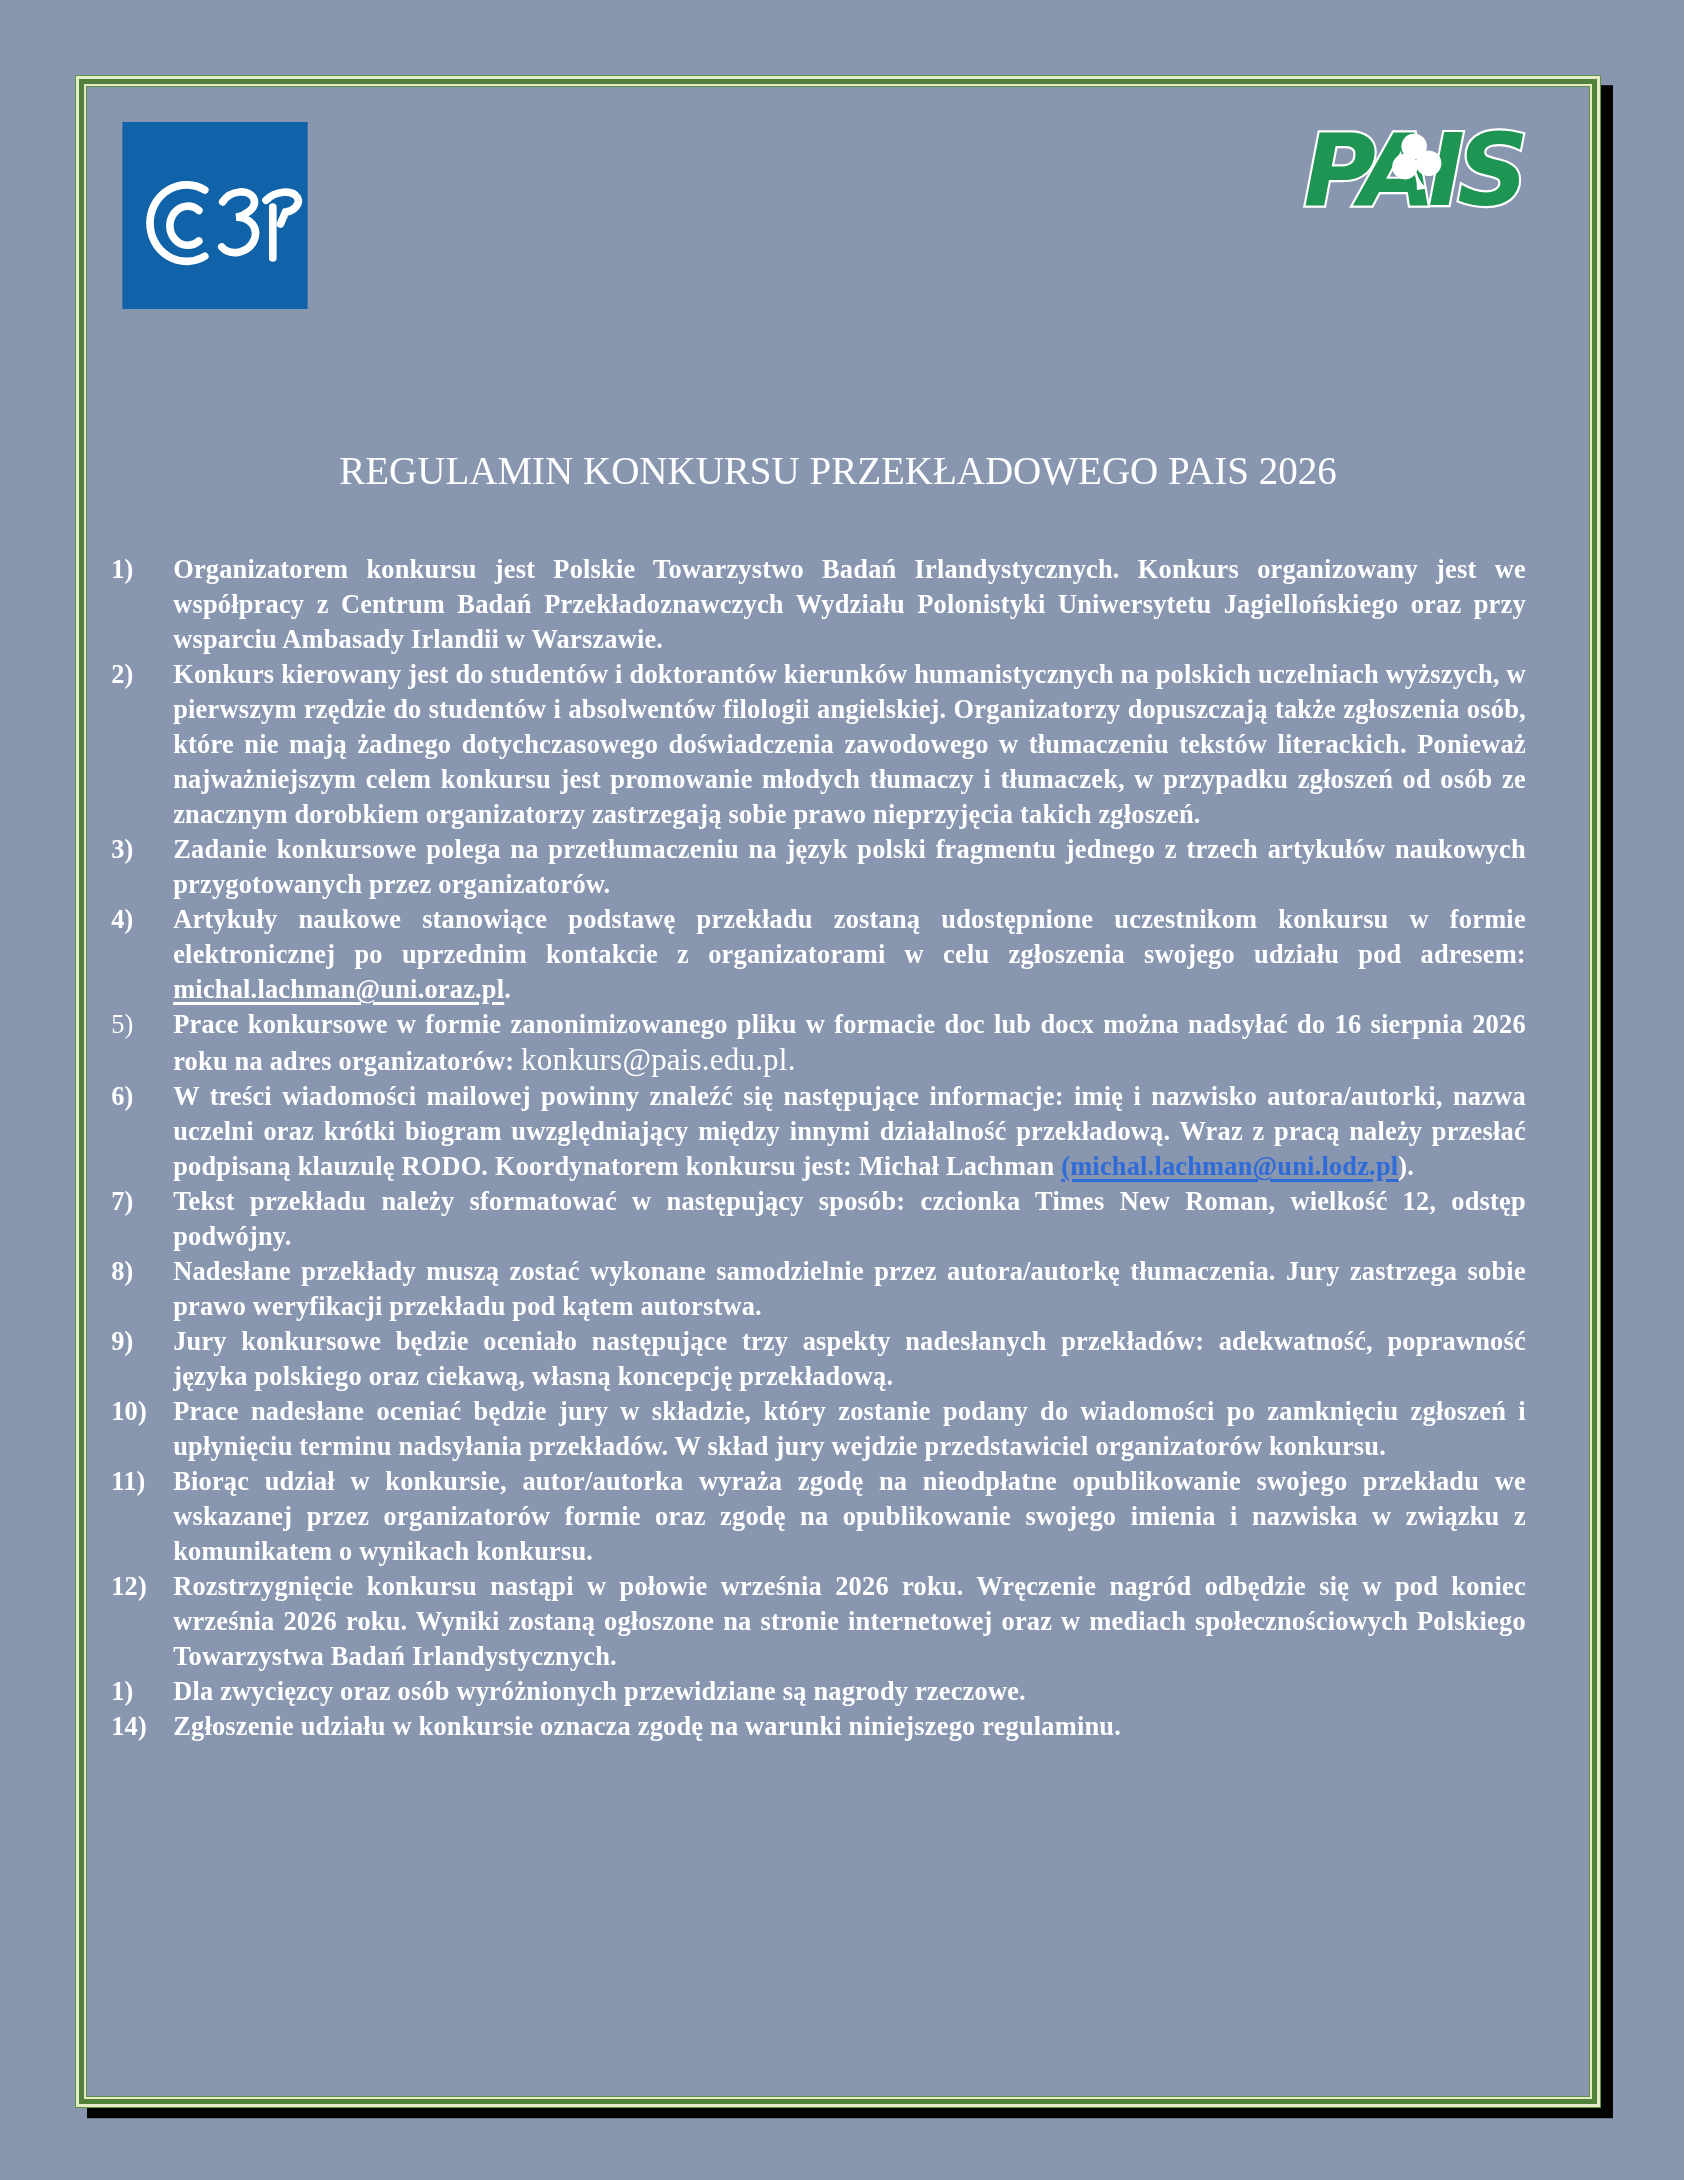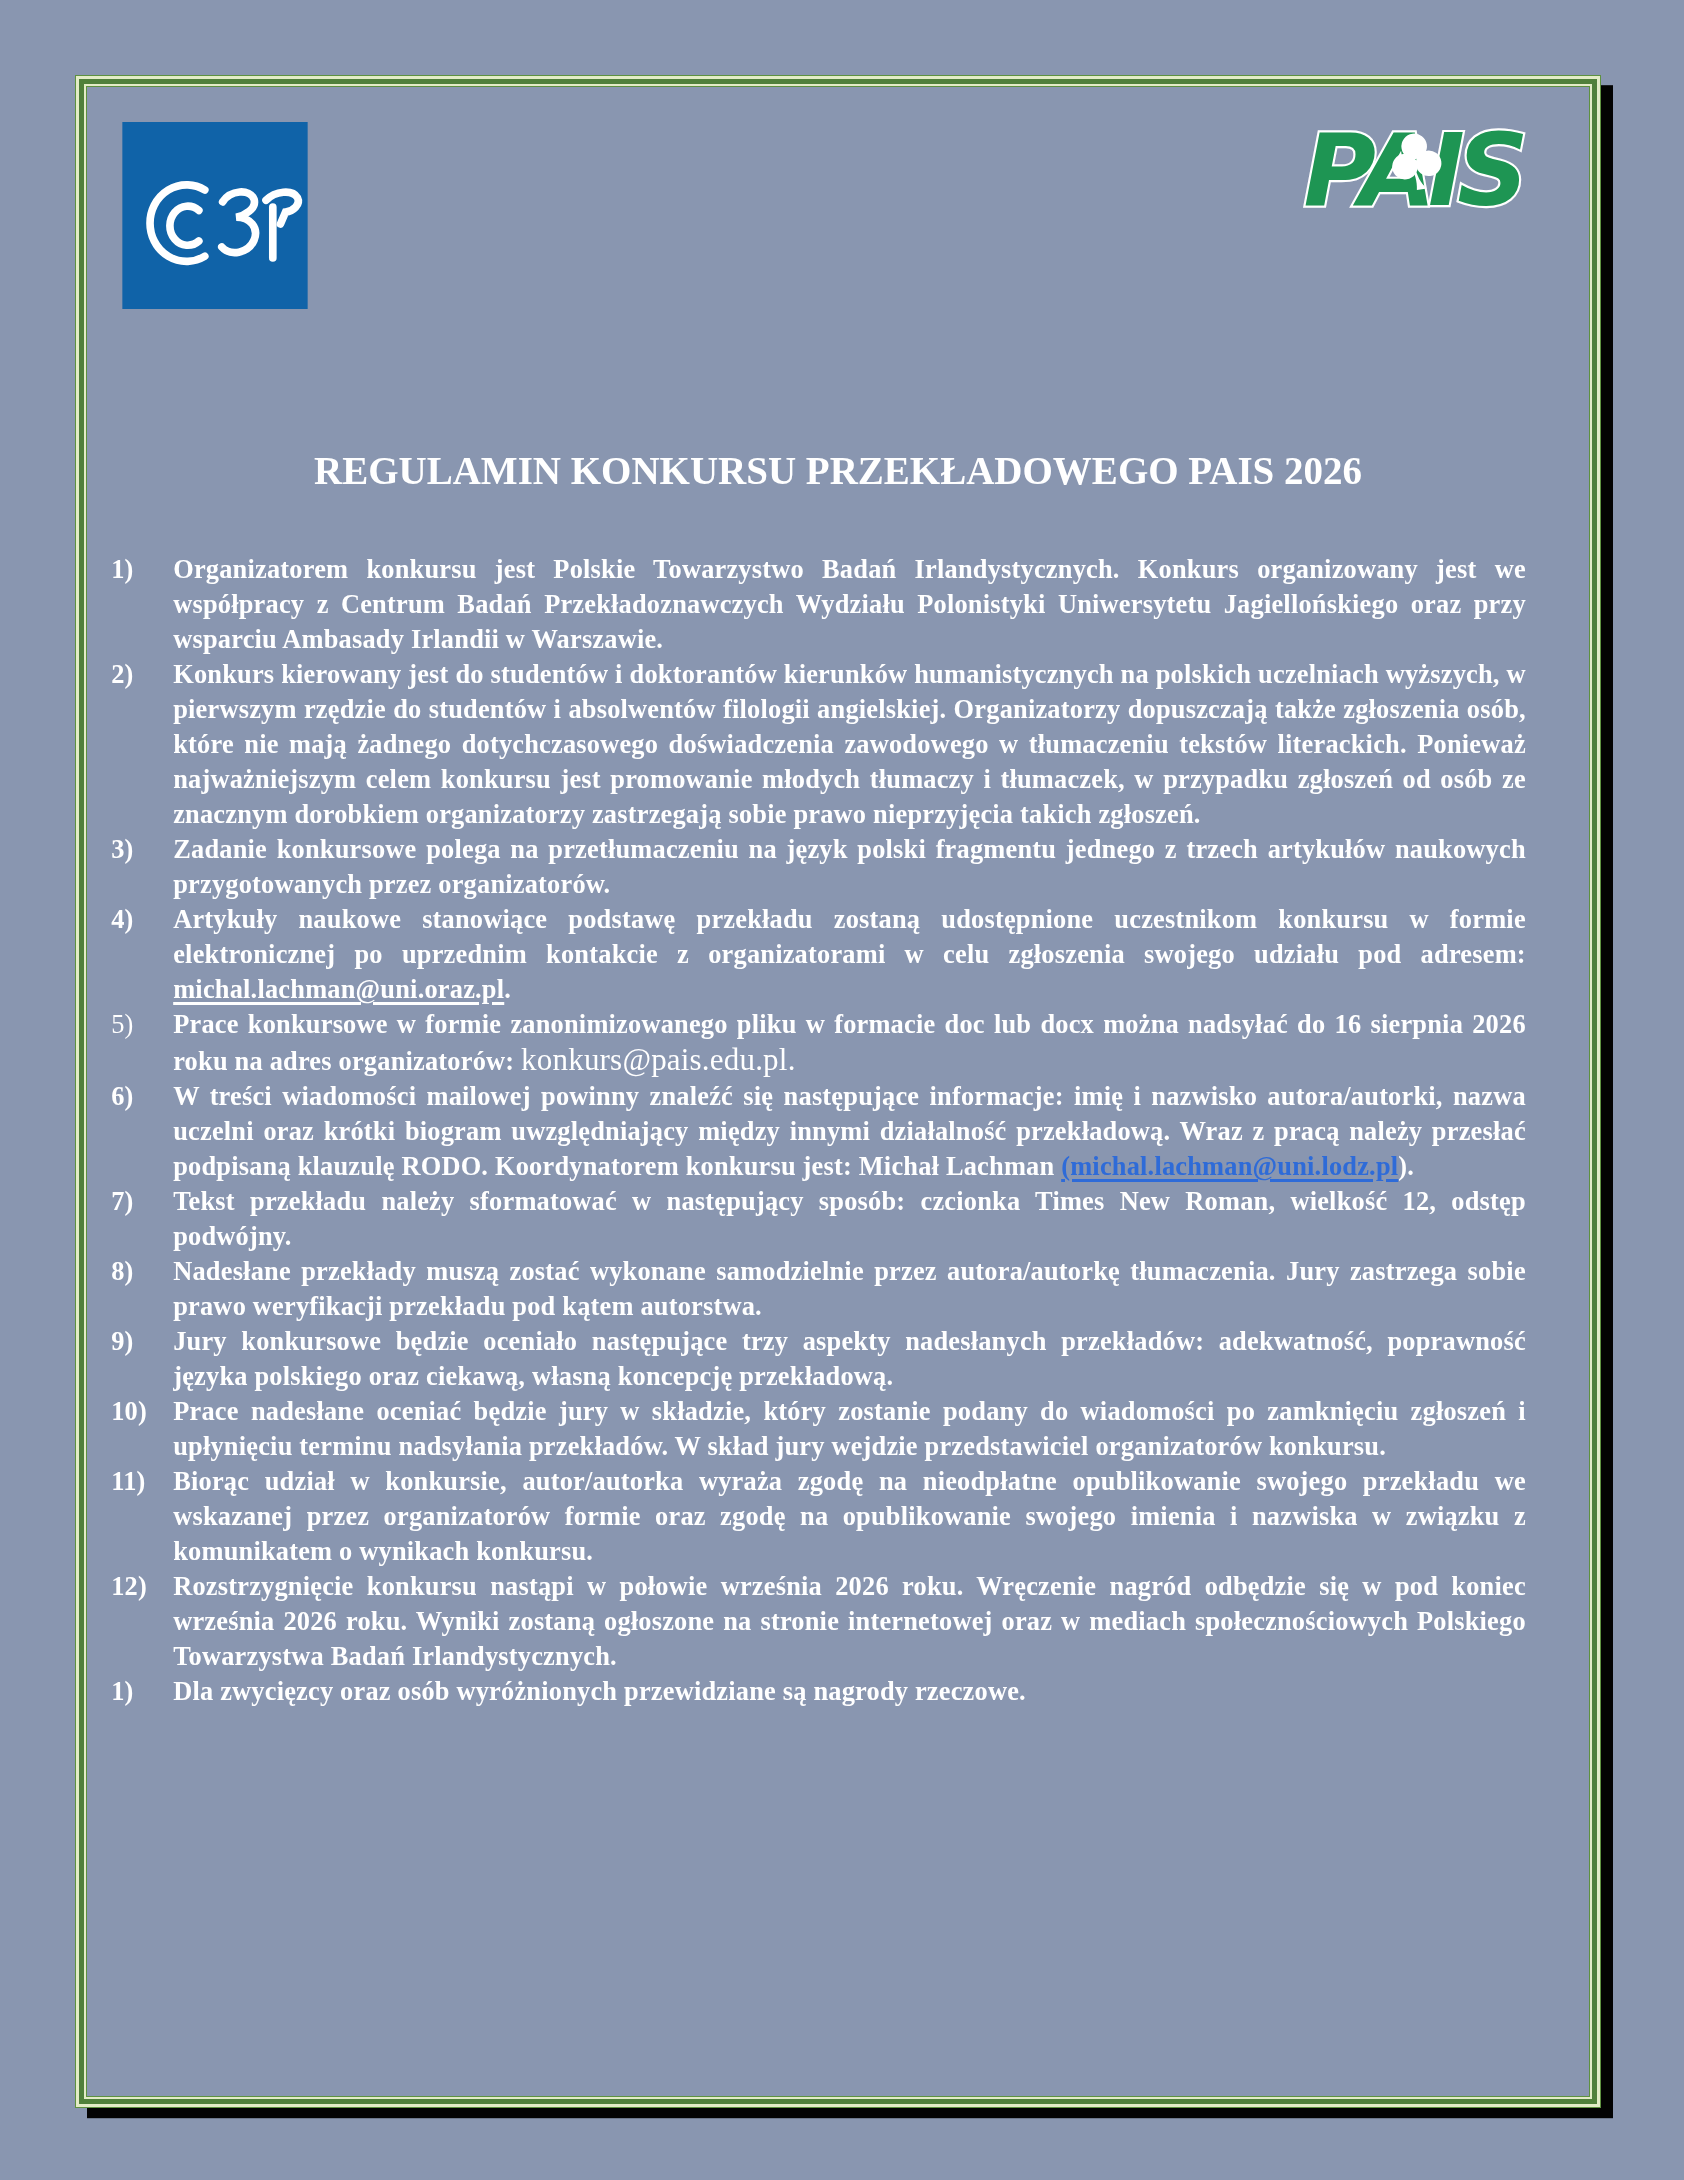--- a/index.html
+++ b/index.html
@@ -36,21 +36,21 @@
     width:186px;height:187px;
   }
   .pais-logo{
     position:absolute;left:1213px;top:31px;
     width:249px;height:106px;
   }
   .title{
     position:absolute;left:0;top:361px;width:100%;
     margin:0;
     text-align:center;
-    font-size:39px;font-weight:700;
+    font-size:39px;font-weight:400;
     letter-spacing:0px;
     color:#ffffff;
   }
   .rules{
     position:absolute;left:24px;right:63px;top:465px;
     color:#ffffff;
     font-size:26.4px;line-height:35px;font-weight:700;
     letter-spacing:0.2px;
   }
   .row{display:flex;align-items:flex-start;}
@@ -152,19 +152,23 @@
               <div class="txt"><span class="b">Biorąc udział w konkursie, autor/autorka wyraża zgodę na nieodpłatne opublikowanie swojego przekładu we wskazanej przez organizatorów formie oraz zgodę na opublikowanie swojego imienia i nazwiska w związku z komunikatem o wynikach konkursu.</span></div>
             </div>
             <div class="row">
               <span class="num">12)</span>
               <div class="txt"><span class="b">Rozstrzygnięcie konkursu nastąpi w połowie września 2026 roku. Wręczenie nagród odbędzie się w pod koniec września 2026 roku. Wyniki zostaną ogłoszone na stronie internetowej oraz w mediach społecznościowych Polskiego Towarzystwa Badań Irlandystycznych.</span></div>
             </div>
             <div class="row">
               <span class="num">1)</span>
               <div class="txt"><span class="b">Dla zwycięzcy oraz osób wyróżnionych przewidziane są nagrody rzeczowe.</span></div>
             </div>
+            <div class="row">
+              <span class="num">14)</span>
+              <div class="txt"><span class="b">Zgłoszenie udziału w konkursie oznacza zgodę na warunki niniejszego regulaminu.</span></div>
+            </div>
           </div>
 
       </div>
     </div>
   </div>
 </div>
 
 
 </body></html>

